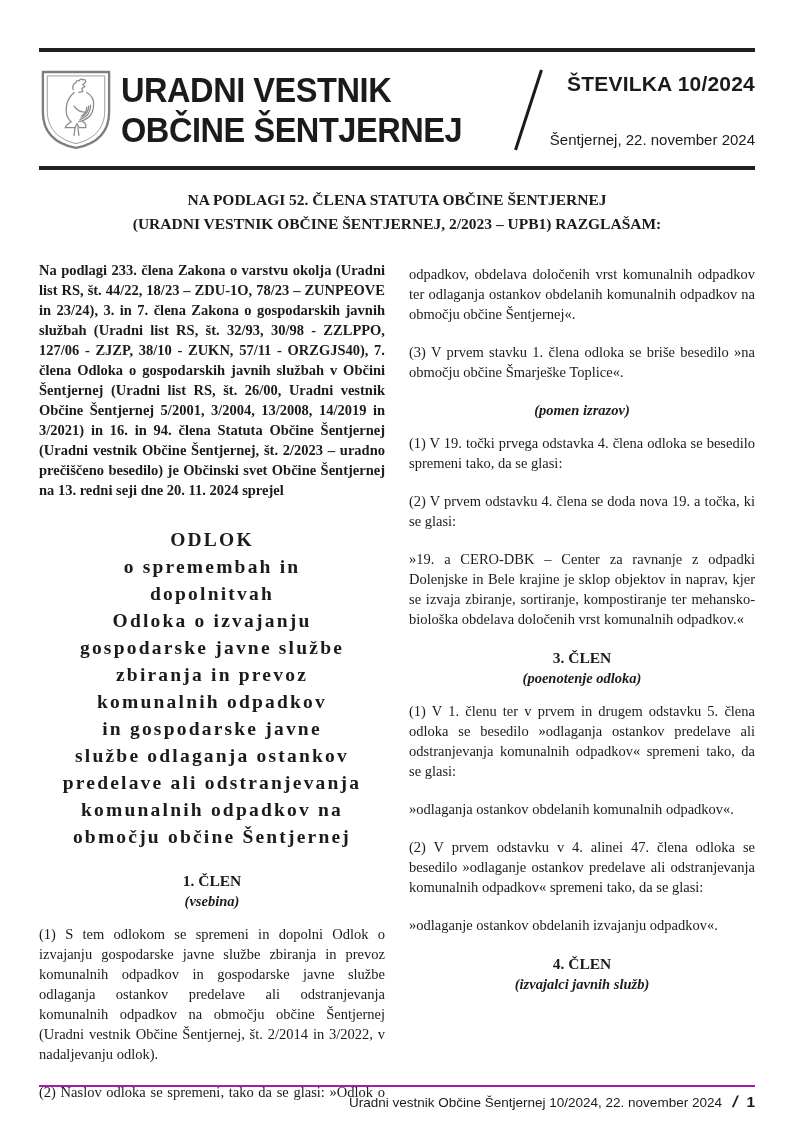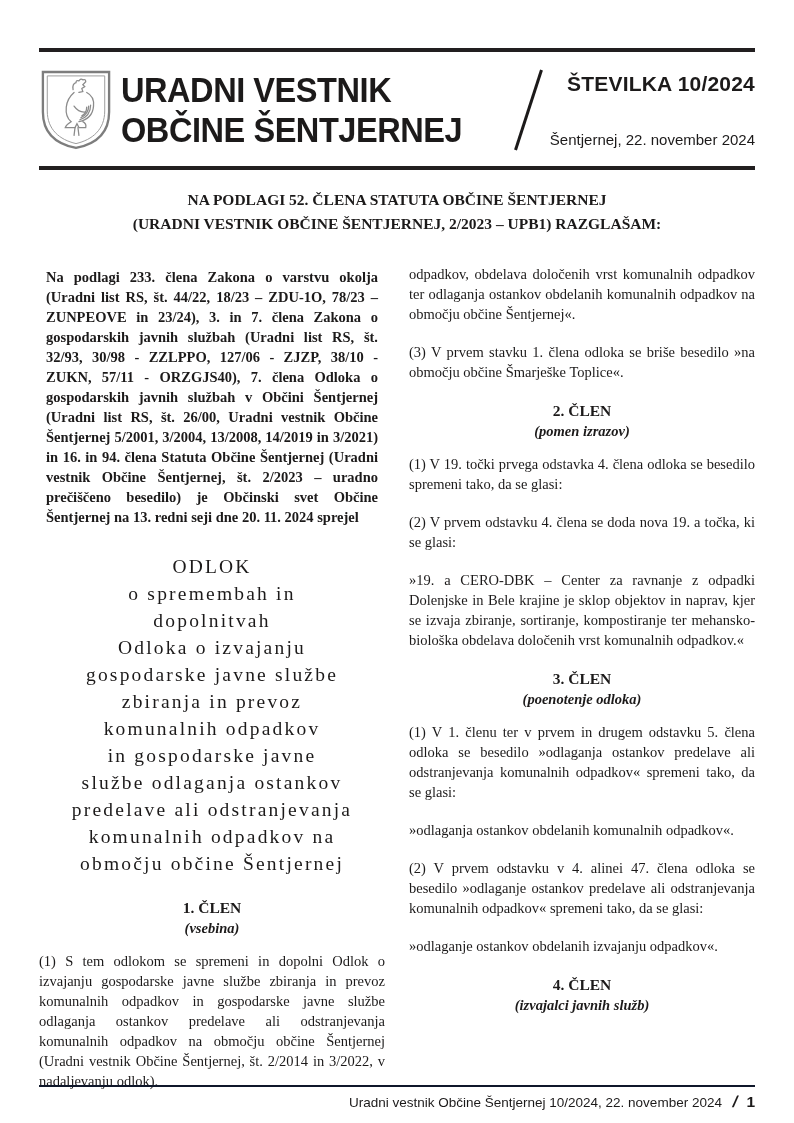--- a/index.html
+++ b/index.html
@@ -60,41 +60,41 @@
 
   
   .columns {
     display: flex; gap: 24px;
     margin-top: 24px;
     height: 846px;
     overflow: hidden;
   }
   .col { flex: 1 1 0; font-size: 14.5px; line-height: 20px; text-align: justify; }
   .para { margin: 4px 0 18px 0; }
-  .intro-para { font-weight: bold; line-height: 20px; margin: 7px; }
+  .intro-para { font-weight: bold; line-height: 20px; margin: 0; }
 
   .decree-title {
     text-align: center;
-    font-weight: normal;
+    font-weight: bold;
     font-size: 19.5px;
     line-height: 27px;
     letter-spacing: 2.2px;
     white-space: pre-line;
     margin: 26px 0 20px 0;
   }
 
   .article-head { text-align: center; margin: 14px 0 12px 0; }
   .article-number { font-weight: bold; font-size: 15.5px; line-height: 21px; }
   .article-subtitle { font-weight: bold; font-style: italic; font-size: 14.5px; line-height: 21px; }
 
   
   .footer {
     position: absolute;
     left: 39px; right: 39px; top: 1085px;
-    border-top: 2px solid #0f172a;
+    border-top: 2px solid #a21caf;
     padding-top: 6px;
     display: flex; justify-content: flex-end; align-items: baseline;
     font-family: "Liberation Sans", sans-serif;
     font-size: 13.5px;
   }
   .footer-slash {
     display: inline-block;
     transform: skewX(-14deg);
     font-weight: bold; font-size: 16px;
     margin: 0 9px 0 11px;
@@ -163,21 +163,20 @@
       </div>
       <p class="para">(1) S tem odlokom se spremeni in dopolni Odlok o izvajanju gospodarske javne službe zbiranja in prevoz komunalnih odpadkov in gospodarske javne službe odlaganja ostankov predelave ali odstranjevanja komunalnih odpadkov na območju občine Šentjernej (Uradni vestnik Občine Šentjernej, št. 2/2014 in 3/2022, v nadaljevanju odlok).</p>
       <p class="para">(2) Naslov odloka se spremeni, tako da se glasi: »Odlok o izvajanju gospodarske javne službe zbiranja in prevoz komunalnih</p>
     </div>
 
     <div class="col">
       <p class="para">odpadkov, obdelava določenih vrst komunalnih odpadkov ter odlaganja ostankov obdelanih komunalnih odpadkov na območju občine Šentjernej«.</p>
       <p class="para">(3) V prvem stavku 1. člena odloka se briše besedilo »na območju občine Šmarješke Toplice«.</p>
 
       <div class="article-head">
-        <div class="article-number">2. ČLEN</div>
         <div class="article-subtitle">(pomen izrazov)</div>
       </div>
       <p class="para">(1) V 19. točki prvega odstavka 4. člena odloka se besedilo spremeni tako, da se glasi:</p>
       <p class="para">(2) V prvem odstavku 4. člena se doda nova 19. a točka, ki se glasi:</p>
       <p class="para">»19. a CERO-DBK – Center za ravnanje z odpadki Dolenjske in Bele krajine je sklop objektov in naprav, kjer se izvaja zbiranje, sortiranje, kompostiranje ter mehansko-biološka obdelava določenih vrst komunalnih odpadkov.«</p>
 
       <div class="article-head">
         <div class="article-number">3. ČLEN</div>
         <div class="article-subtitle">(poenotenje odloka)</div>
       </div>

